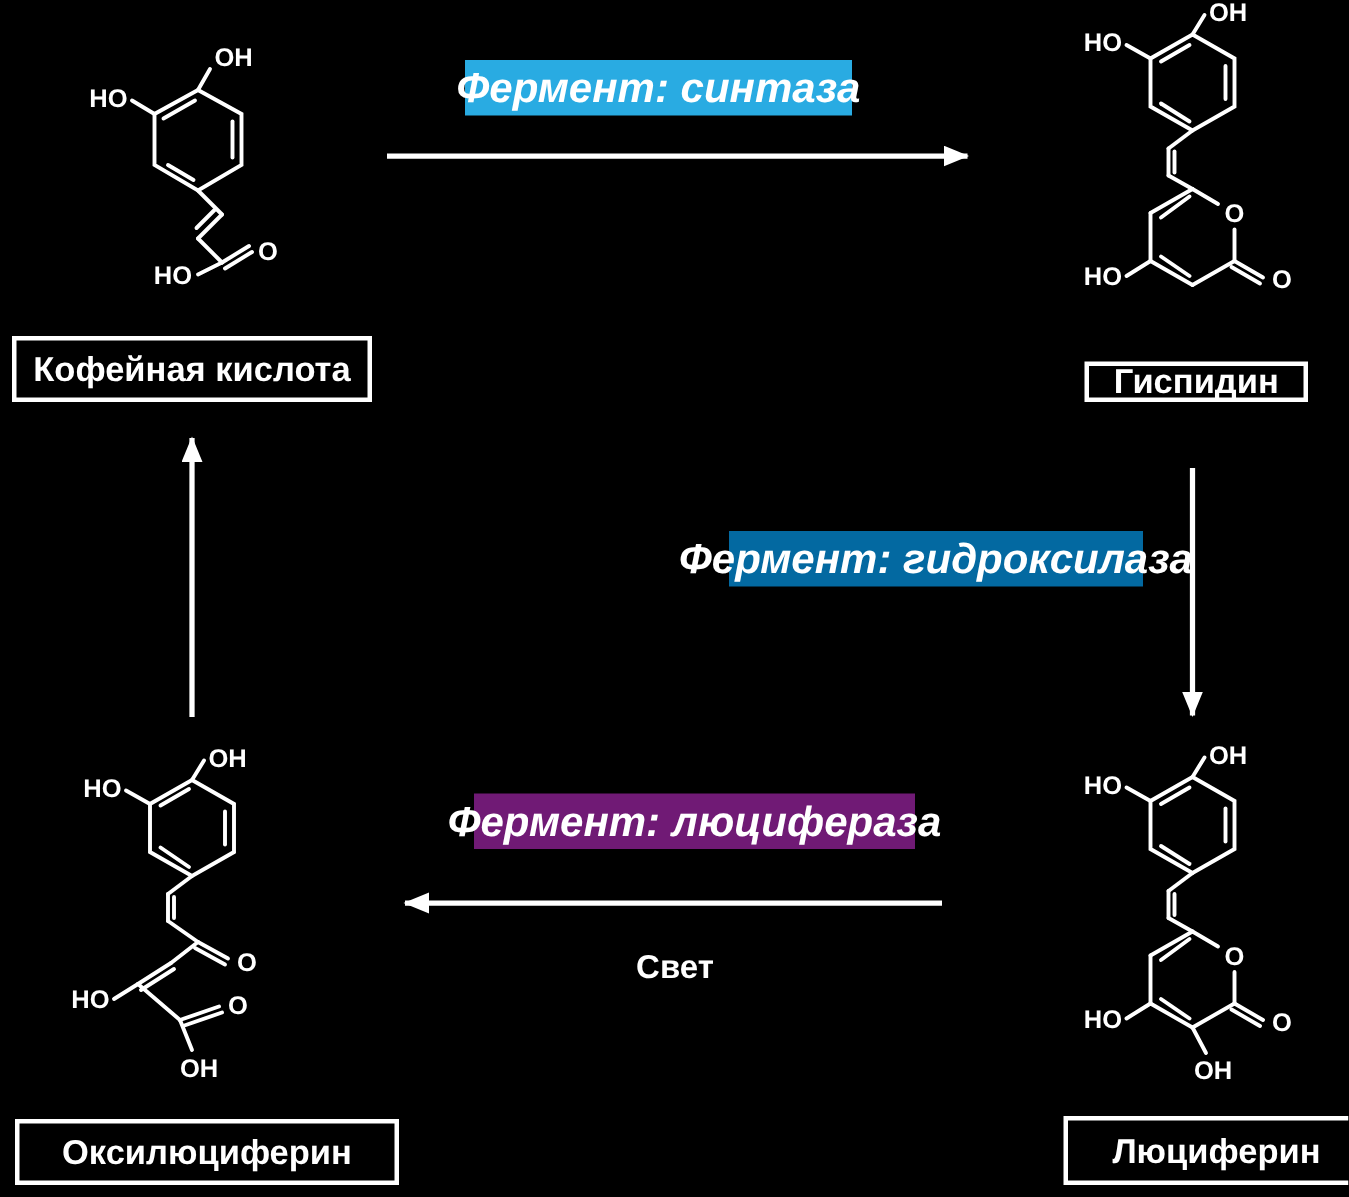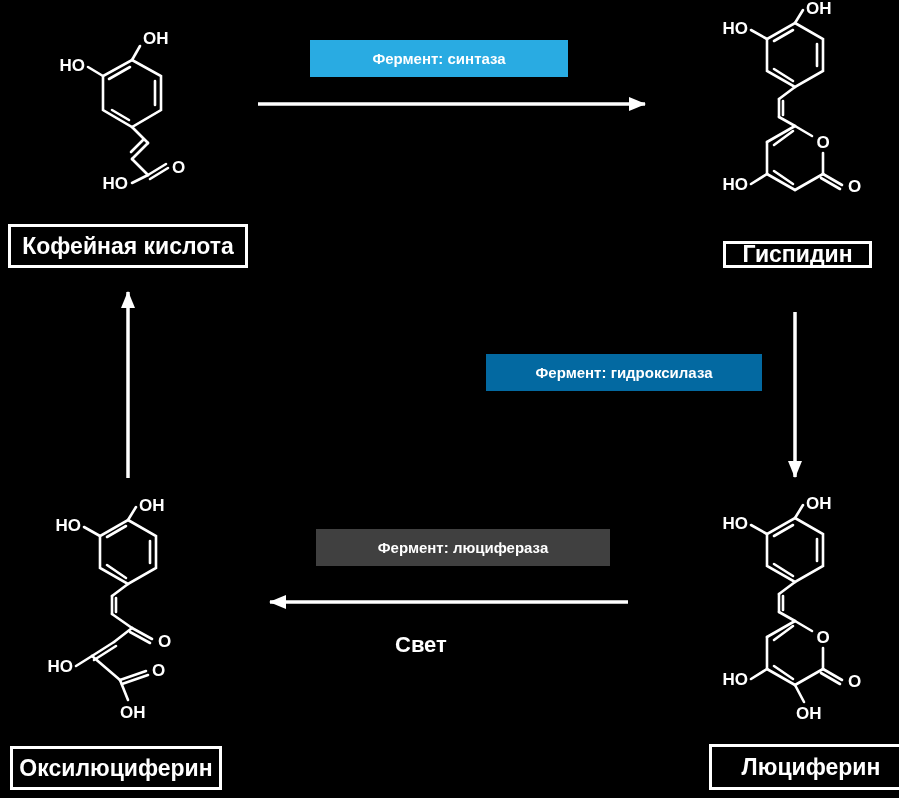--- a/index.html
+++ b/index.html
@@ -15,24 +15,24 @@
     fill:#FFFFFF; font-family:"Liberation Sans", sans-serif;
     font-size:17px; font-weight:600;
   }
   .compound-box {
     position:absolute; display:flex; align-items:center; justify-content:center;
     border:3px solid #FFFFFF; background:#000; color:#FFFFFF;
     font-size:23px; font-weight:700; white-space:nowrap;
   }
   .enzyme {
     position:absolute; display:flex; align-items:center; justify-content:center;
-    color:#FFFFFF; font-size:15px; font-weight:600; white-space:nowrap;
+    color:#FFFFFF; font-size:28px; font-weight:600; white-space:nowrap;font-style:italic;
   }
   .light {
-    position:absolute; color:#FFFFFF; font-size:22px; font-weight:600; 
+    position:absolute; color:#FFFFFF; font-size:22px; font-weight:600; text-align:center;
   }
 </style>
 </head>
 <body>
 
 <div class="canvas">
 
   <svg class="layer" width="899" height="798" viewBox="0 0 899 798">
     <defs>
       <marker id="ah" markerWidth="20" markerHeight="16" refX="16" refY="7" orient="auto" markerUnits="userSpaceOnUse">
@@ -160,25 +160,25 @@
     <text x="45" y="180" text-anchor="end">HO</text>
     <text x="124" y="184" text-anchor="start">O</text>
     <text x="92" y="226" text-anchor="start">OH</text>
   </svg>
 
   <div class="enzyme" style="left: 310px; top: 40px; width: 258px; height: 37px; background-color: rgb(41, 171, 226);">Фермент: синтаза</div>
 
   <div class="enzyme" style="left: 486px; top: 354px; width: 276px; height: 37px; background-color: #0369a1;">Фермент: гидроксилаза</div>
 
 
-  <div class="enzyme" style="left: 316px; top: 529px; width: 294px; height: 37px; background-color: #404040;">Фермент: люцифераза</div>
+  <div class="enzyme" style="left: 316px; top: 529px; width: 294px; height: 37px; background-color: #701a75;">Фермент: люцифераза</div>
 
   <div class="light" style="left:395px; top:632px; width:110px;">Свет</div>
 
   <div class="compound-box" style="left:8px; top:224px; width:240px; height:44px;">Кофейная кислота</div>
 
   <div class="compound-box" style="left:723px; top:241px; width:149px; height:27px;">Гиспидин</div>
 
-  <div class="compound-box" style="left:10px; top:746px; width:212px; height:44px;">Оксилюциферин</div>
+  <div class="compound-box" style="left:10px; top:746px; width:256px; height:44px;">Оксилюциферин</div>
 
   <div class="compound-box" style="left:709px; top:744px; width:204px; height:46px;">Люциферин</div>
 
 </div>
 
 </body></html>

